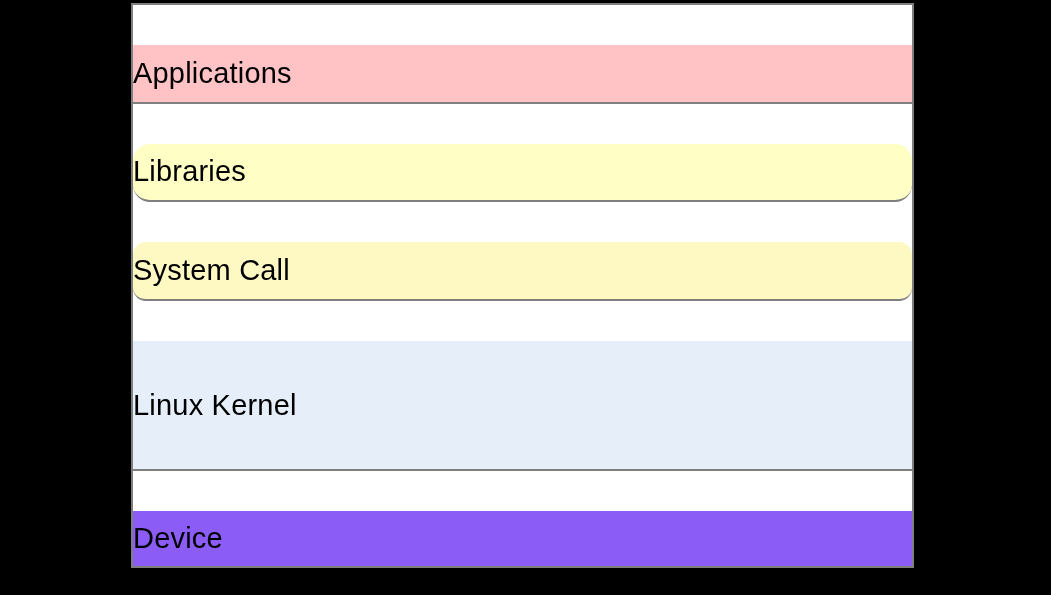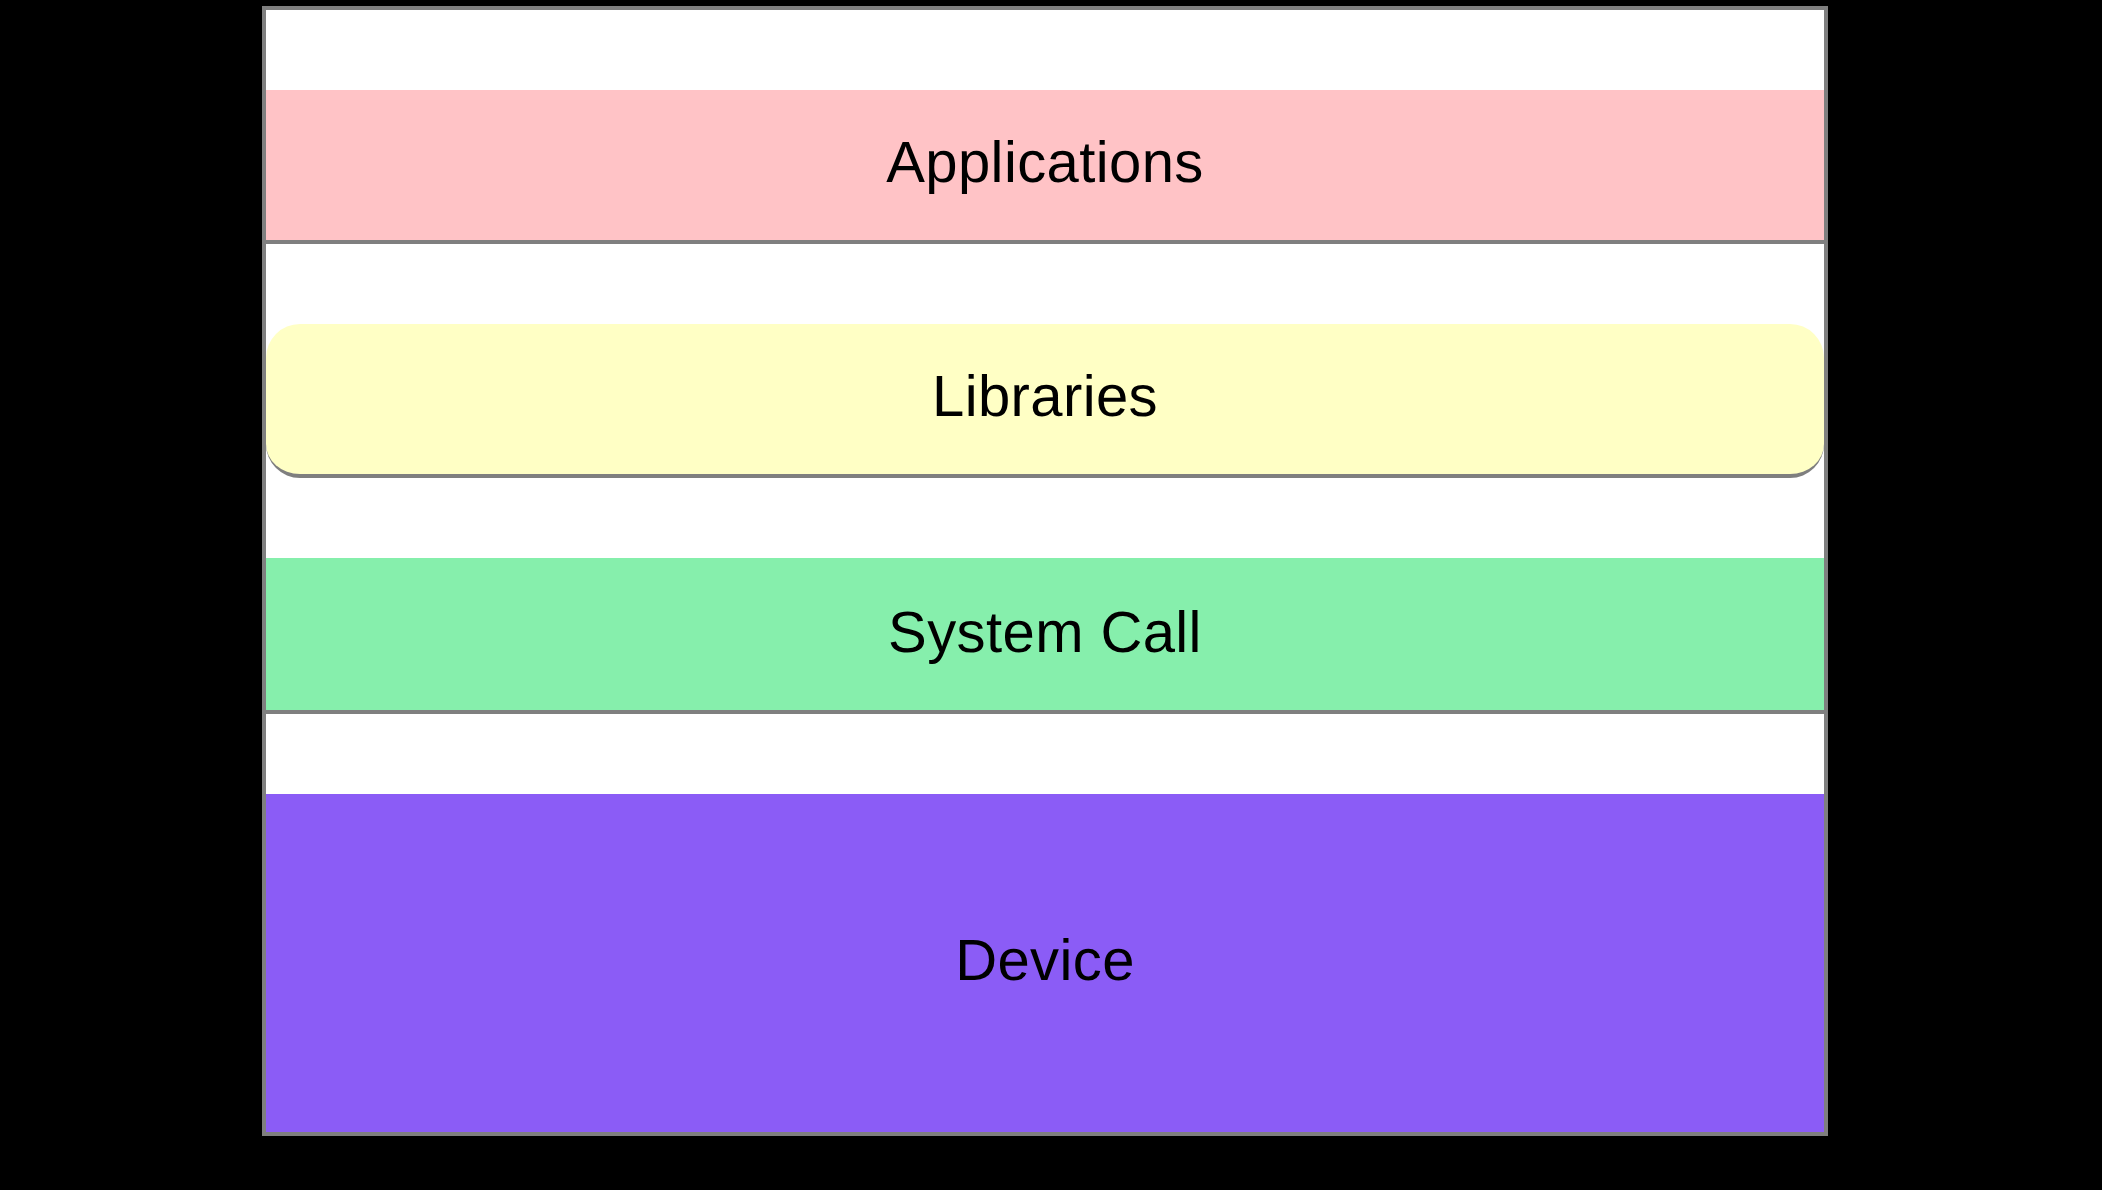--- a/index.html
+++ b/index.html
@@ -25,21 +25,21 @@
     height: 565px;
     box-sizing: border-box;
     border: 2px solid #7f7f7f;
     display: flex;
     flex-direction: column;
     background: #ffffff;
   }
   .layer {
     display: flex;
     align-items: center;
-    justify-content: center;
+    justify-content: flex-start;
     box-sizing: border-box;
     border-bottom: 2px solid #7f7f7f;
     min-height: 0;
     margin-top: 40px;
   }
   .layer:last-child {
     border-bottom: none;
   }
   
   .layer:nth-child(1) { flex: 88 0 0; }
@@ -62,23 +62,26 @@
   <div class="diagram">
 
     <div class="layer" style="background-color: rgb(255, 195, 198);">
       <span class="layer-label">Applications</span>
     </div>
 
     <div class="layer" style="background-color: rgb(255, 255, 197); border-radius: 17px;">
       <span class="layer-label">Libraries</span>
     </div>
 
-    <div class="layer" style="background-color: #86efac;">
+    <div class="layer" style="background-color: #fef9c3; border-radius: 13px;">
       <span class="layer-label">System Call</span>
     </div>
 
+    <div class="layer" style="background-color: rgb(230, 238, 250);">
+      <span class="layer-label">Linux Kernel</span>
+    </div>
 
     <div class="layer" style="background-color: #8b5cf6;">
       <span class="layer-label">Device</span>
     </div>
 
   </div>
 </div>
 
 </body></html>

